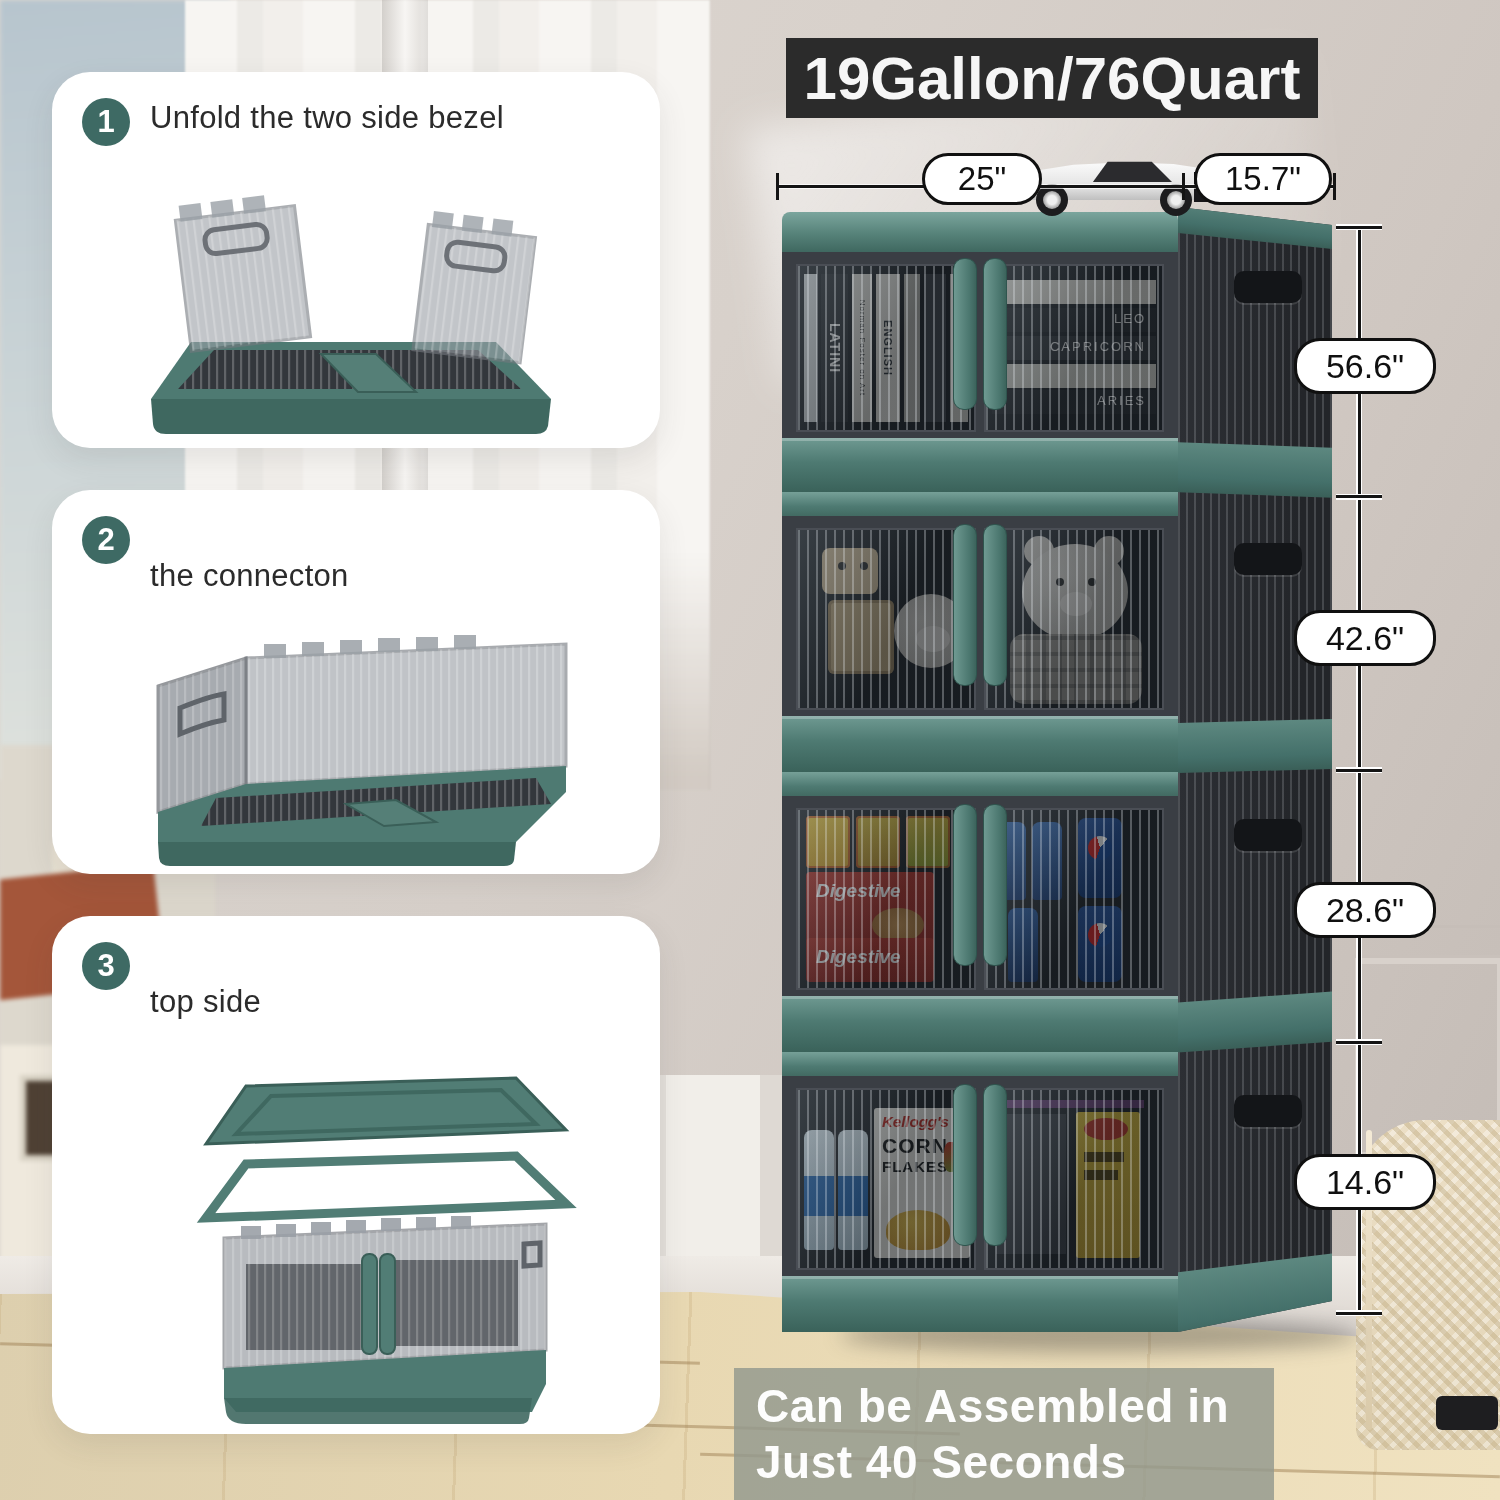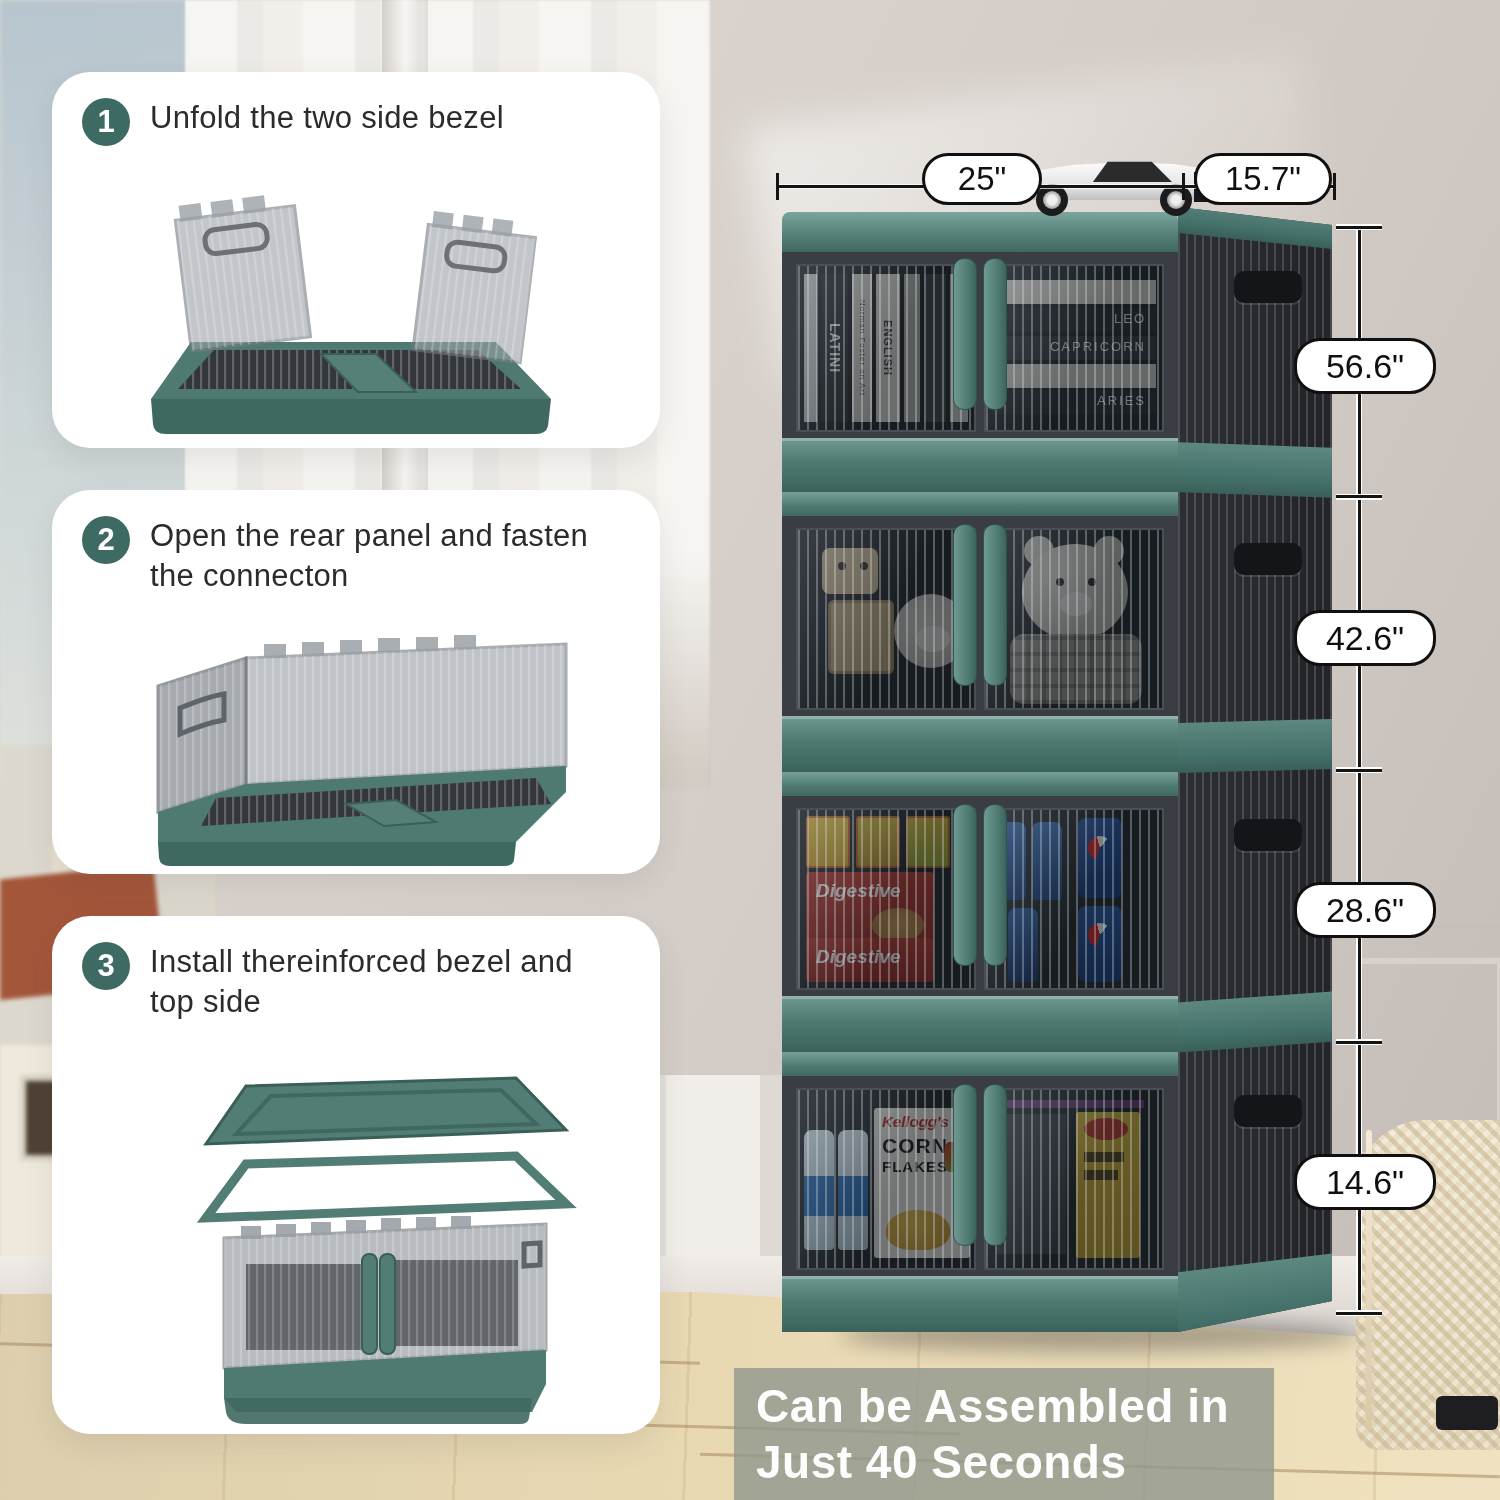--- a/index.html
+++ b/index.html
@@ -250,21 +250,21 @@
           <rect x="340" y="70" width="58" height="24" rx="10" fill="none" stroke="#6d7177" stroke-width="5"></rect>
         </g>
       </svg>
     </div>
   </div>
 
   <div class="card" style="top:490px;height:384px;">
     <div class="step-head">
       <div class="step-num">2</div>
       <div class="step-text">
-        <span>Open the rear panel and fasten</span><br>
+        <br>
         <span>the connecton</span>
       </div>
     </div>
     <div class="illus">
       <svg class="svgill" width="520" height="252" viewBox="0 0 520 252">
         <defs>
           <pattern id="flute2" width="8" height="10" patternUnits="userSpaceOnUse">
             <rect width="2.2" height="10" fill="rgba(255,255,255,0.45)"></rect>
           </pattern>
         </defs>
@@ -288,21 +288,21 @@
         <polygon points="250,188 300,184 340,206 288,210" fill="#557f77" stroke="#3a5f58" stroke-width="2"></polygon>
         <path d="M62,226 L420,226 L418,244 Q417,250 408,250 L74,250 Q64,250 63,242 Z" fill="#3f6860"></path>
       </svg>
     </div>
   </div>
 
   <div class="card" style="top:916px;height:518px;">
     <div class="step-head">
       <div class="step-num">3</div>
       <div class="step-text">
-        <span>Install thereinforced bezel and</span><br>
+        <br>
         <span>top side</span>
       </div>
     </div>
     <div class="illus">
       <svg class="svgill" width="520" height="360" viewBox="0 0 520 360">
         <defs>
           <pattern id="flute3" width="8" height="10" patternUnits="userSpaceOnUse">
             <rect width="2.2" height="10" fill="rgba(255,255,255,0.45)"></rect>
           </pattern>
         </defs>
@@ -333,20 +333,23 @@
 
           <path d="M428,176 l16,-1 0,22 -16,1 Z" fill="none" stroke="#5f646a" stroke-width="5"></path>
 
           <polygon points="128,300 450,282 450,316 436,344 140,344 128,330" fill="#4e7a72"></polygon>
           <path d="M128,330 L436,330 L433,350 Q432,356 424,356 L150,356 Q132,356 130,344 Z" fill="#3f6860" opacity="0.9"></path>
         </g>
       </svg>
     </div>
   </div>
 
+  <div class="banner">
+    <span>19Gallon/76Quart</span>
+  </div>
 
   <div class="cab-shadow"></div>
 
   <div class="cab-front">
 
     <div class="tier">
       <div class="t-lid"></div>
       <div class="t-frame" style="height:164px;">
         <div class="doors" style="height:164px;">
           <div class="door">

